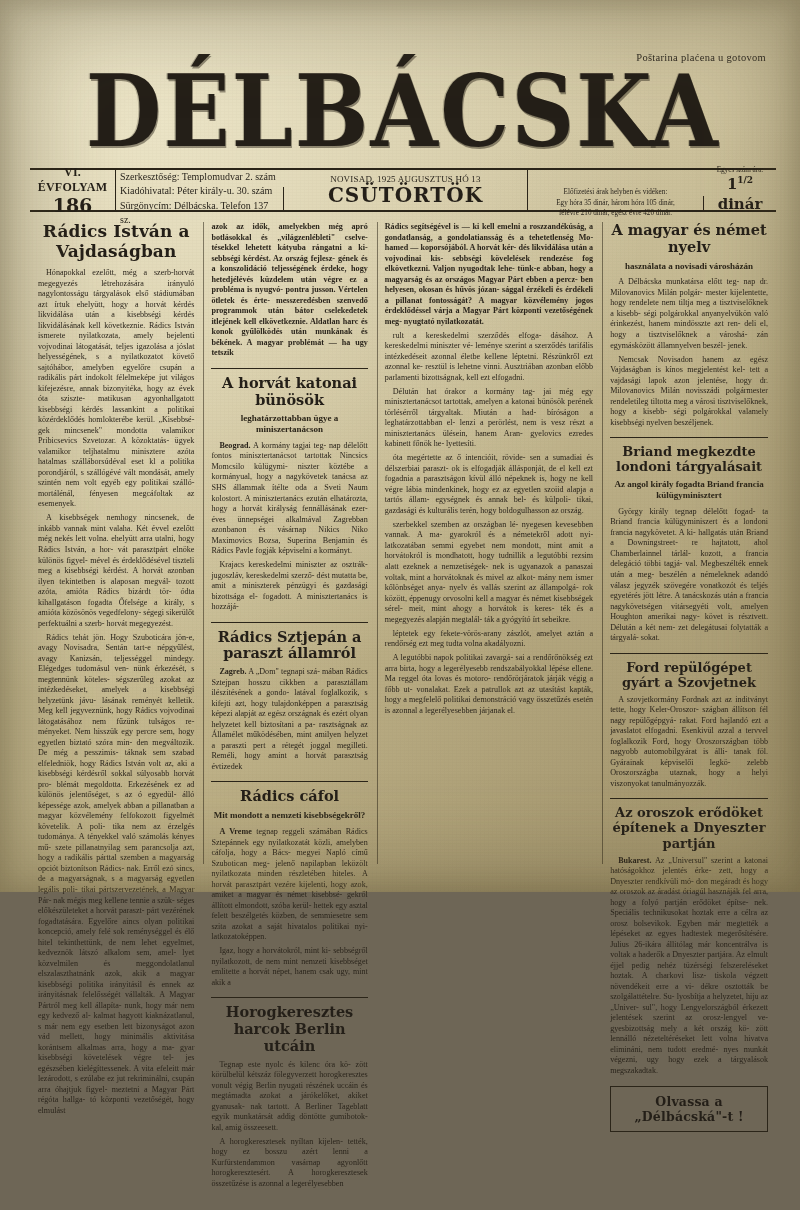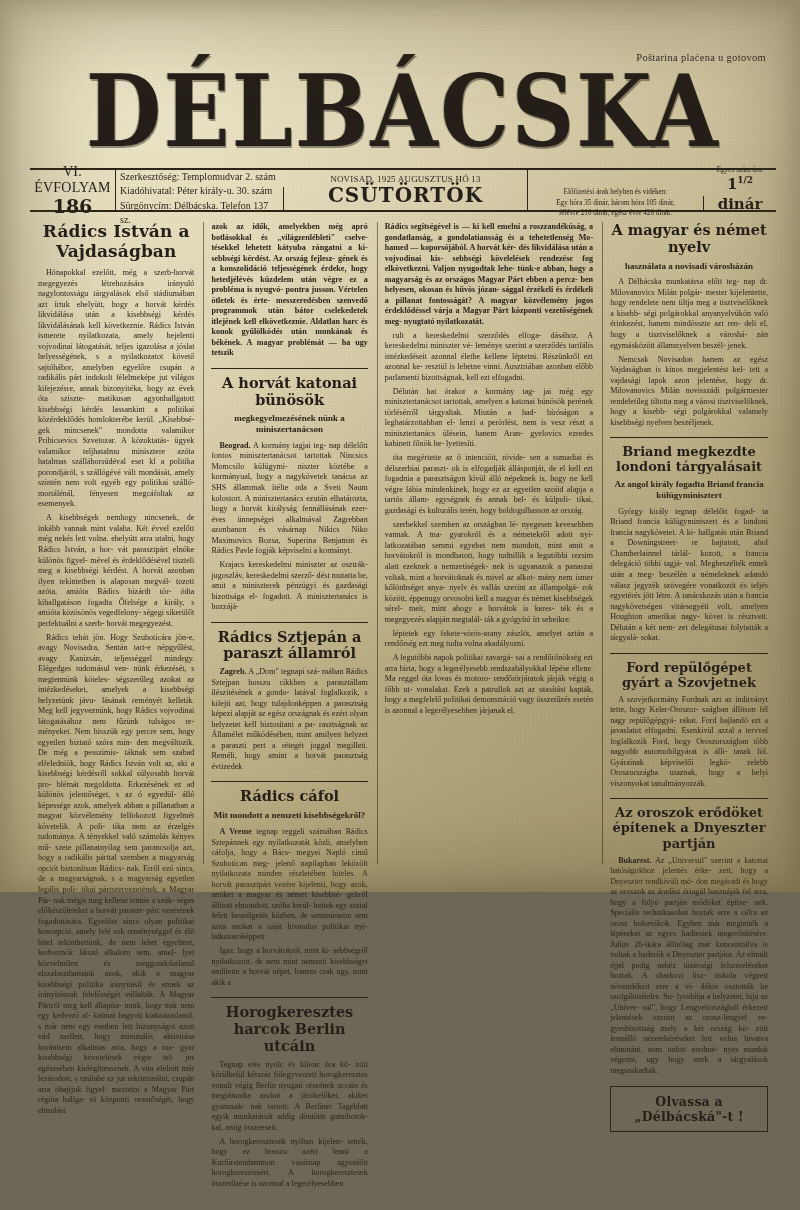--- a/index.html
+++ b/index.html
@@ -89,21 +89,21 @@
   }
   .infobox > div {
     padding: 2px 4px;
     box-sizing: border-box;
     display: flex;
     flex-direction: column;
     justify-content: center;
   }
   .ib-sep { border-right: 1.5px solid #2b2519; }
   .ib-vol { width: 86px; text-align: center; }
-  .ib-vol .vol-line { font-size: 14px; letter-spacing: .2px; }
+  .ib-vol .vol-line { font-size: 12px; letter-spacing: .2px; font-weight: bold; }
   .ib-vol .issue {
     font-size: 19px;
     font-weight: 700;
     line-height: 20px;
     font-family: "DejaVu Serif", serif;
   }
   .ib-editorial { width: 168px; line-height: 1.45; font-size: 10px; margin-top: 17px; }
   .ib-center { flex: 1; text-align: center; }
   .ib-center .city { font-size: 9px; letter-spacing: .2px; }
   .ib-center .day {
@@ -253,21 +253,21 @@
       <p>Hónapokkal ezelőtt, még a szerb-horvát megegyezés létrehozására irányuló nagylontosságu tárgyalások első stádiumában azt írtuk ehelyütt, hogy a horvát kérdés likvidálása után a kisebbségi kérdés likvidálásának kell következnie. Rádics István ismerete nyilatkozata, amely bejelenti vojvodinai látogatását, teljes igazolása a jóslat helyességének, s a nyilatkozatot követő sajtóhábor, amelyben egyelőre csupán a radikális párt indokolt félelmeképe jut világos kifejezésre, annak bizonyitéka, hogy az évek óta sziszte- matikusan agyonhallgatott kisebbségi kérdés lassankint a politikai közérdeklődés homlokterébe kerül. „Kisebbsé- gek mincsenek" mondotta valamikor Pribicsevics Szvetozar. A közoktatás- ügyek valamikor teljhatalmu minisztere azóta hatalmas szálláborsúdéval eset kl a politika porondjáról, s szállógévé vált mondását, amely szintén nem volt egyéb egy politikai szálló-mortálénál, fényesen megcáfoltak az esemenyek.</p>
       <p>A kisebbségek nemhogy nincsenek, de inkább vannak mint valaha. Két évvel ezelőtt még nekés lett volna. ehelyütt arra utalni, hogy Rádics István, a hor- vát parasztpárt elnöke különös figyel- mével és érdeklődésével tiszteli meg a kisebbségi kérdést. A horvát azonban ilyen tekintetben is alaposan megvál- tozott azóta, amióta Rádics bizárdt tör- ódta kihallgatáson fogadta Őfelsége a király, s amióta közösönös vegedfelony- ségegi sikerülőt perfektuálni a szerb- horvát megegyezést.</p>
       <p>Rádics tehát jön. Hogy Szuboticára jön-e, avagy Novisadra, Sentán tart-e népgyűlést, avagy Kanizsán, teljességgel mindegy. Elégedges tudomásul ven- nünk érkezését, s megtennünk köteles- ségszerűleg azokat az intézkedéseket, amelyek a kisebbségi helyzetünk jávu- lásának reményét kelletik. Meg kell jegyveznünk, hogy Rádics vojvodinai látogatásához nem fűzünk tulságos re- ményeket. Nem hisszük egy percre sem, hogy egyetlen biztató szóra min- den megváltozik. De még a pesszimis- táknak sem szabad elfeledniök, hogy Rádics István volt az, aki a kisebbségi kérdésről sokkal súlyosabb horvát pro- blémát megoldotta. Erkezésének ez ad különös jelentőséget, s az ó egyedül- álló képessége azok, amelyek abban a pillanatban a magyar közvélemény felfokozott figyelmét követelik. A poli- tika nem az érzelgés tudománya. A tényekkel való számolás kényes mű- szete pillanatnyilag sem parancsolja azt, hogy a radikális párttal szemben a magyarság opciót biztonítson Rádics- nak. Erről ezó sincs, de a magyarságnak, s a magyarság egyetlen legális poli- tikai pártszervezetének, a Magyar Pár- nak mégis meg kellene tennie a szük- séges előkészületeket a horvát paraszt- párt vezérének fogadtatására. Egyelőre aincs olyan politikai koncepció, amely felé sok reménységgel és élő hitel tekinthettünk, de nem lehet egyelmet, kedveznök látszó alkalom sem, amel- lyet közvelmilen és meggondolatlanul elszalaszthatnánk azok, akik a magyar kisebbségi politika irányitásil és ennek az irányitásnak felelősségét vállalták. A Magyar Pártról meg kell állapíta- nunk, hogy már nem egy kedvező al- kalmat hagyott kiaknázatlanul, s már nem egy esetben lett bizonyságot azon vád mellett, hogy minimális aktivitása korántsem alkalmas arra, hogy a ma- gyar kisebbségi követelések végre tel- jes egészsében kielégíttessenek. A vita efeleitt már lezárodott, s ezúlabe ez jut rekriminálni, csupán arra óhajtjuk figyel- meztetni a Magyar Párt régóta hallga- tó központi vezetőségét, hogy elmulást</p>
     </div>
 
     <div class="col c2">
       <p class="noind">azok az idők, amelyekben még apró botlásokkal és „világzenlébleti" cselve- tésekkel lehetett kátyuba rángatni a ki- sebbségi kérdést. Az ország fejlesz- gének és a konszolidáció teljességének érdeke, hogy hetedjélévés küzdelem után végre ez a probléma is nyugvó- pontra jusson. Vértelen ötletek és érte- messzeredésben szenvedő programmok után bátor cselekedetek itlejének kell elkövetkeznie. Aldatlan harc és konok gyűlölködés után munkának és békének. A magyar problémát — ha ugy tetszik</p>
 
       <div class="rule-top"></div>
       <h2 class="head">A horvát katonai bünösök</h2>
-      <h3 class="sub">megkegyelmezésének nünk a miniszertanácson</h3>
+      <h3 class="sub">leghatárzottabban ügye a miniszertanácson</h3>
       <p><span class="dateline">Beograd.</span> <span>A kormány tagjai teg- nap délelőtt fontos minisztertanácsot tartottak Nincsics Momcsilo külügymi- niszter köztébe a kormányual, hogy a nagykövetek tanácsa az SHS állammak ítélte oda a Sveti Naum kolostort. A minisztertanács ezután elhatározta, hogy a horvát királyság fennállásának ezer- éves ünnepségei alkalmával Zagrebban azonbanon és vásárnap Nikics Niko Maximovics Bozsa, Superina Benjamin és Rádics Pavle fogják képviselni a kormányt.</span></p>
       <p>Krajacs kereskedelmi miniszter az osztrák-jugoszláv, kereskedelmi szerző- dést mutatta be, amit a miniszterek pénzügyi és gazdasági bizottsága el- fogadott. A minisztertanács is hozzájá-</p>
 
       <div class="rule-top"></div>
       <h2 class="head">Rádics Sztjepán a paraszt államról</h2>
       <p><span class="dateline">Zagreb.</span> <span>A „Dom" tegnapi szá- mában Rádics Sztejpan hosszu cikkben a parasztállam ilészitésének a gondo- latával foglalkozik, s kifejti azt, hogy tulajdonképpen a parasztság képezi alapját az egész országnak és ezért olyan helyzetet kell biztosítani a pa- rasztságnak az Államélet működésében, mint amilyen helyzet a paraszti pert a rétegét joggal megilleti. Reméli, hogy amint a horvát parasztság évtizedek</span></p>
 
       <div class="rule-top"></div>
       <h2 class="head">Rádics cáfol</h2>
       <h3 class="sub">Mit mondott a nemzeti kisebbségekről?</h3>

